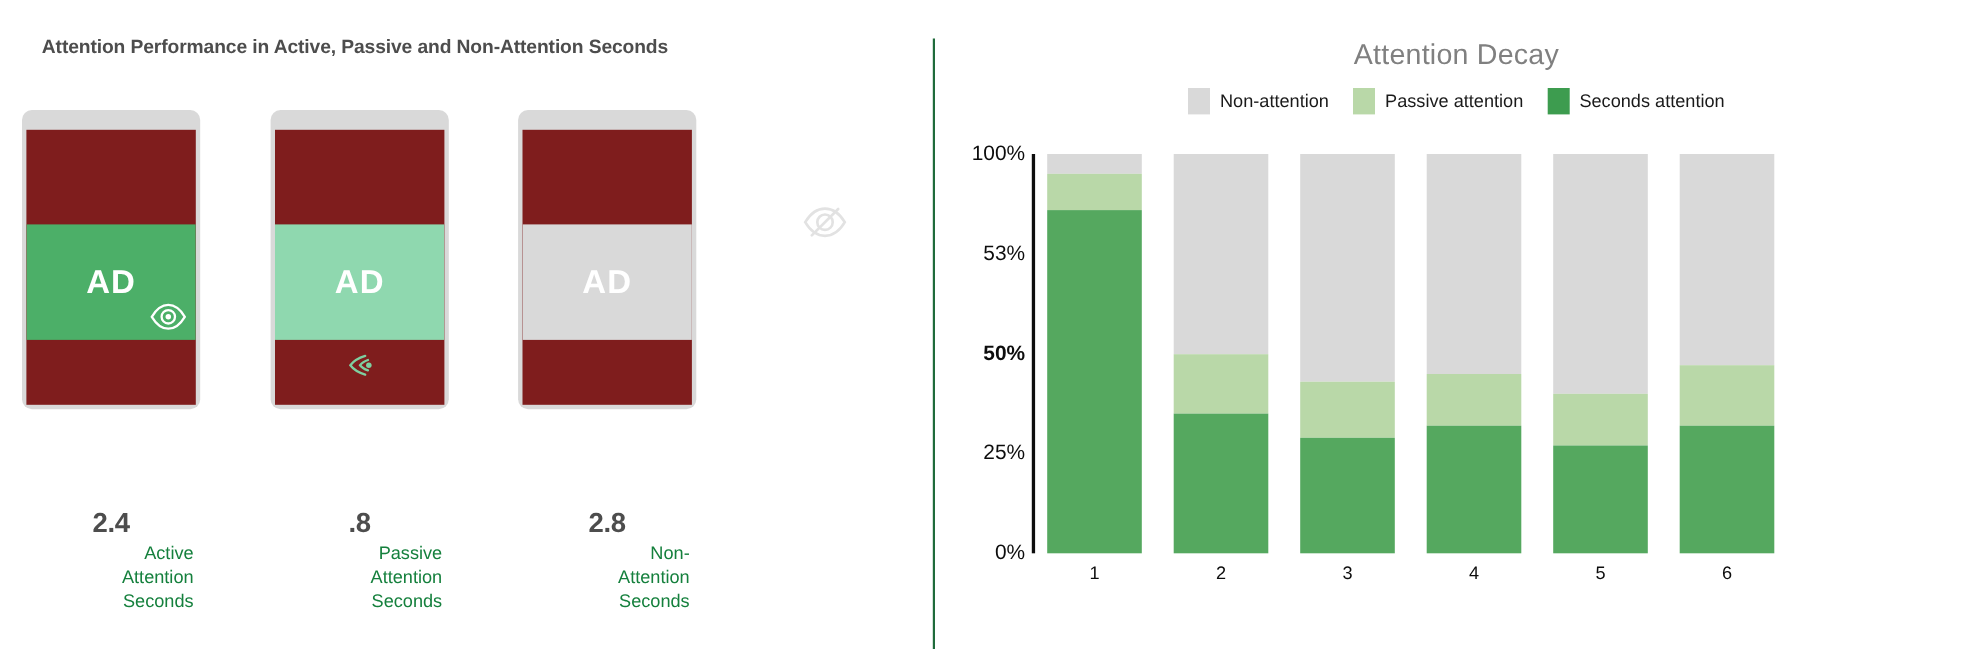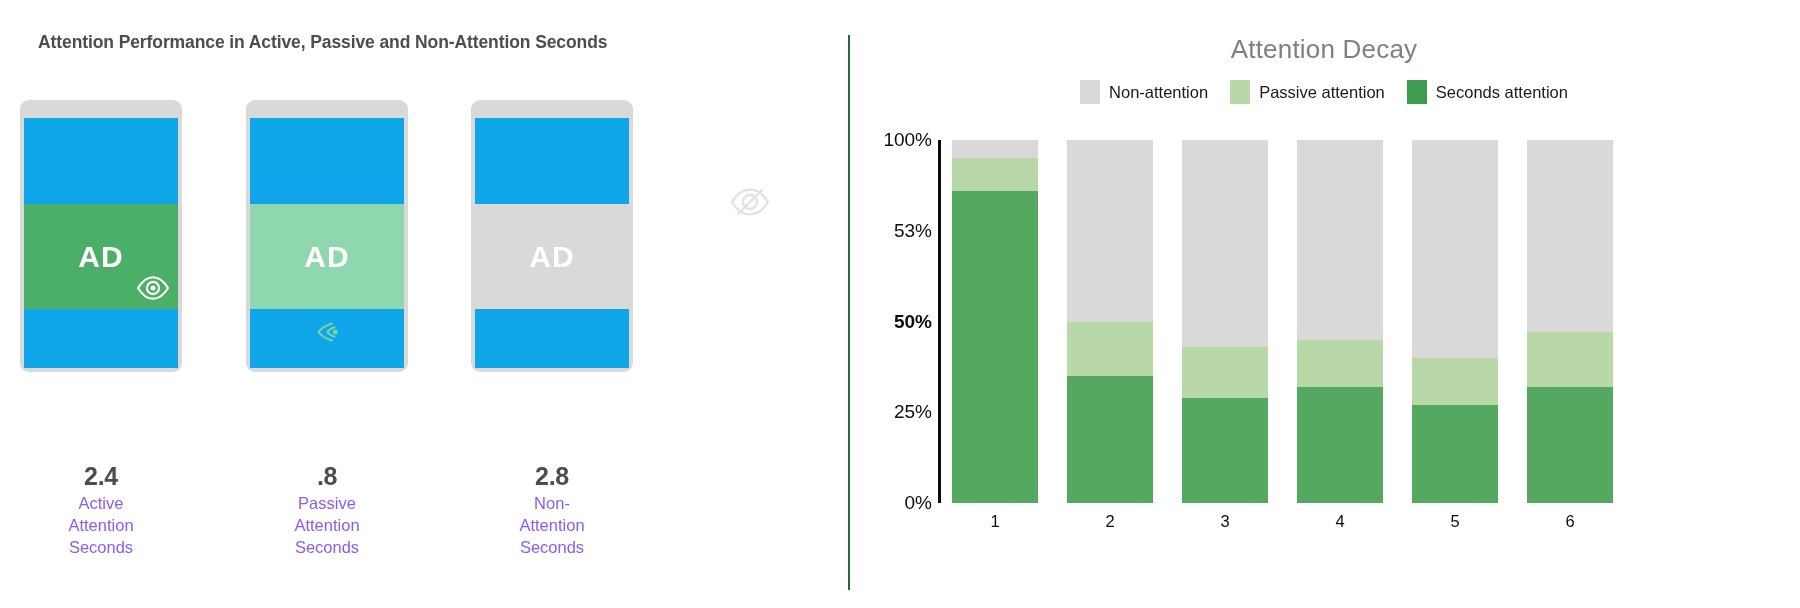--- a/index.html
+++ b/index.html
@@ -20,21 +20,21 @@
     letter-spacing: -0.1px; white-space: nowrap;
   }
 
   .phone {
     position: absolute; top: 100px; width: 162px; height: 272px;
     background: #d9d9d9; border-radius: 9px;
     padding: 18px 4px 4px 4px;
   }
   .phone-screen {
     position: relative; width: 100%; height: 100%;
-    background: #0ea5e9; overflow: hidden;
+    background: #7f1d1d; overflow: hidden;
   }
   .ad-band {
     position: absolute; left: 0; right: 0; top: 86px; height: 105px;
     display: flex; align-items: center; justify-content: center;
   }
   .ad-label {
     font-size: 30px; font-weight: bold; color: #ffffff;
     letter-spacing: 1px; line-height: 1;
   }
   .band-icon {
@@ -57,21 +57,21 @@
     position: absolute; top: 462px; width: 150px; text-align: center;
   }
   #stat-1 { left: 26px; }
   #stat-2 { left: 252px; }
   #stat-3 { left: 477px; }
   .stat-value {
     font-size: 25px; font-weight: bold; color: #4d4d4d;
     line-height: 1.12; letter-spacing: -0.3px;
   }
   .stat-label {
-    font-size: 16.5px; color: #8b5cf6; line-height: 1.33; margin-top: 3px;
+    font-size: 16.5px; color: #15803d; line-height: 1.33; margin-top: 3px; text-align: right;
   }
 
   #divider {
     position: absolute; left: 848px; top: 35px; width: 2px; height: 555px;
     background: #1f6b3b;
   }
 
   
   #right-panel { position: absolute; left: 848px; top: 0; width: 952px; height: 608px; }
 

